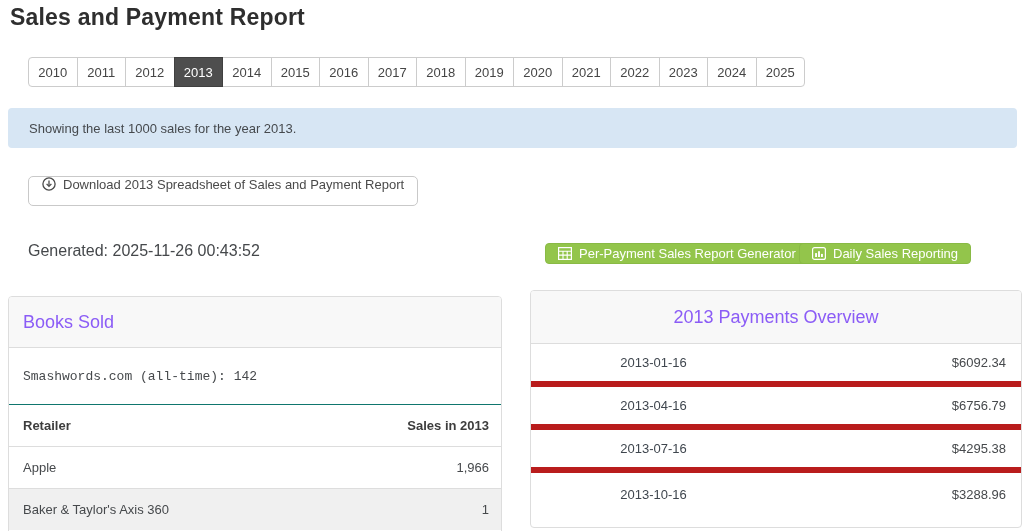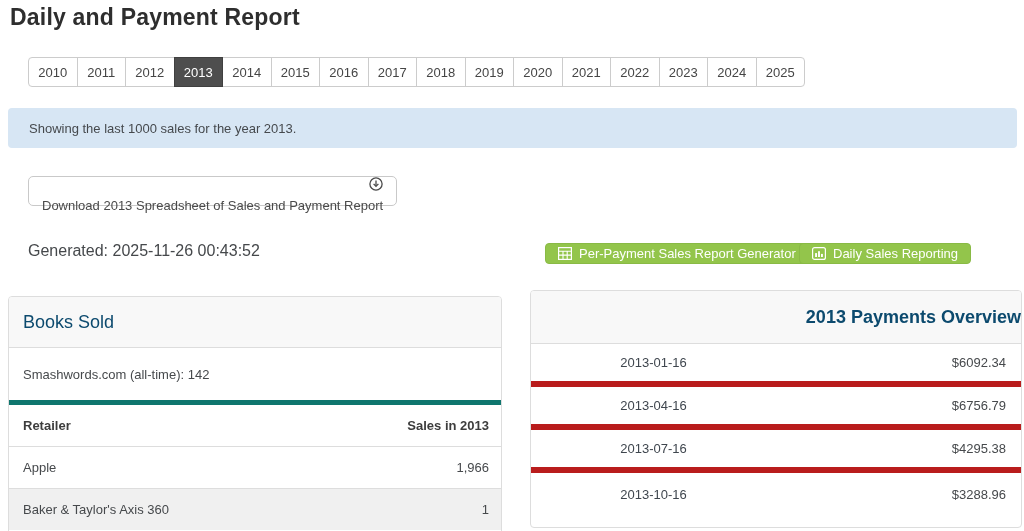--- a/index.html
+++ b/index.html
@@ -30,22 +30,22 @@
   .alert-info {
     position:absolute; left:8px; top:108px; width:1009px; height:40px;
     background:#d7e6f4; border-radius:4px;
     display:flex; align-items:center; padding-left:21px;
     font-size:13px; color:#45494d;
   }
 
   .download-btn {
     position:absolute; left:28px; top:176px; height:30px;
     background:#fff; border:1px solid #c9c9c9; border-radius:5px;
-    display:flex; align-items:flex-end; gap:7px; padding:0 13px;
-    font-size:13px; color:#4a4a4a; font-family:inherit; cursor:pointer;flex-direction:column;
+    display:flex; align-items:flex-start; gap:7px; padding:0 13px;
+    font-size:13px; color:#4a4a4a; font-family:inherit; cursor:pointer;
   }
   .download-btn svg { display:block; }
 
   .generated-text {
     position:absolute; left:28px; top:242px;
     font-size:16px; color:#45484b;
   }
 
   .green-btn {
     position:absolute; top:243px; height:21px;
@@ -56,50 +56,50 @@
   #btn-per-payment { left:545px; }
   #btn-daily-sales { left:799px; }
   .green-btn svg { display:block; }
 
   
   .panel {
     position:absolute; background:#fff; border:1px solid #ddd; border-radius:4px;
   }
   .panel-heading {
     background:#f8f8f8; border-bottom:1px solid #ddd; border-radius:3px 3px 0 0;
-    font-size:18px; color:#0c4a6e;
+    font-size:18px; color:#8b5cf6;
   }
 
   #books-panel { left:8px; top:296px; width:494px; height:300px; }
   #books-panel .panel-heading { height:51px; line-height:51px; padding-left:14px; }
   .summary-row {
     height:57px; display:flex; align-items:center; padding-left:14px;
-    font-size:13px; color:#46494c; border-bottom:5px solid #0f766e;
+    font-size:13px; color:#46494c; border-bottom:1px solid #0f766e;font-family:Liberation Mono, monospace;
   }
   table.books-table { width:100%; border-collapse:collapse; font-size:13px; color:#46494c; }
   table.books-table th, table.books-table td { padding:13px 12px 13px 14px; text-align:left; }
   table.books-table th:last-child, table.books-table td:last-child { text-align:right; padding-right:12px; }
   table.books-table th { font-weight:bold; color:#3d3d3d; }
   table.books-table tbody tr { border-top:1px solid #ddd; }
   table.books-table tbody tr.striped { background:#f0f0f0; }
 
   #payments-panel { left:530px; top:290px; width:492px; height:238px; }
-  #payments-panel .panel-heading { height:53px; line-height:53px; text-align:right;font-weight:bold; }
+  #payments-panel .panel-heading { height:53px; line-height:53px; text-align:center; }
   .pay-row {
     height:43px; display:flex; align-items:center;
     border-bottom:6px solid #b91c1c; font-size:13px;
   }
   .pay-row:last-child { border-bottom:none; }
   .pay-date { width:50%; text-align:center; color:#3f464e; cursor:pointer; }
   .pay-amount { width:50%; text-align:right; padding-right:15px; color:#46494c; }
 </style>
 </head>
 <body>
 
-<h1 class="page-title">Daily and Payment Report</h1>
+<h1 class="page-title">Sales and Payment Report</h1>
 
 <div class="year-group">
   <button class="year-btn">2010</button>
   <button class="year-btn">2011</button>
   <button class="year-btn">2012</button>
   <button class="year-btn active">2013</button>
   <button class="year-btn">2014</button>
   <button class="year-btn">2015</button>
   <button class="year-btn">2016</button>
   <button class="year-btn">2017</button>

